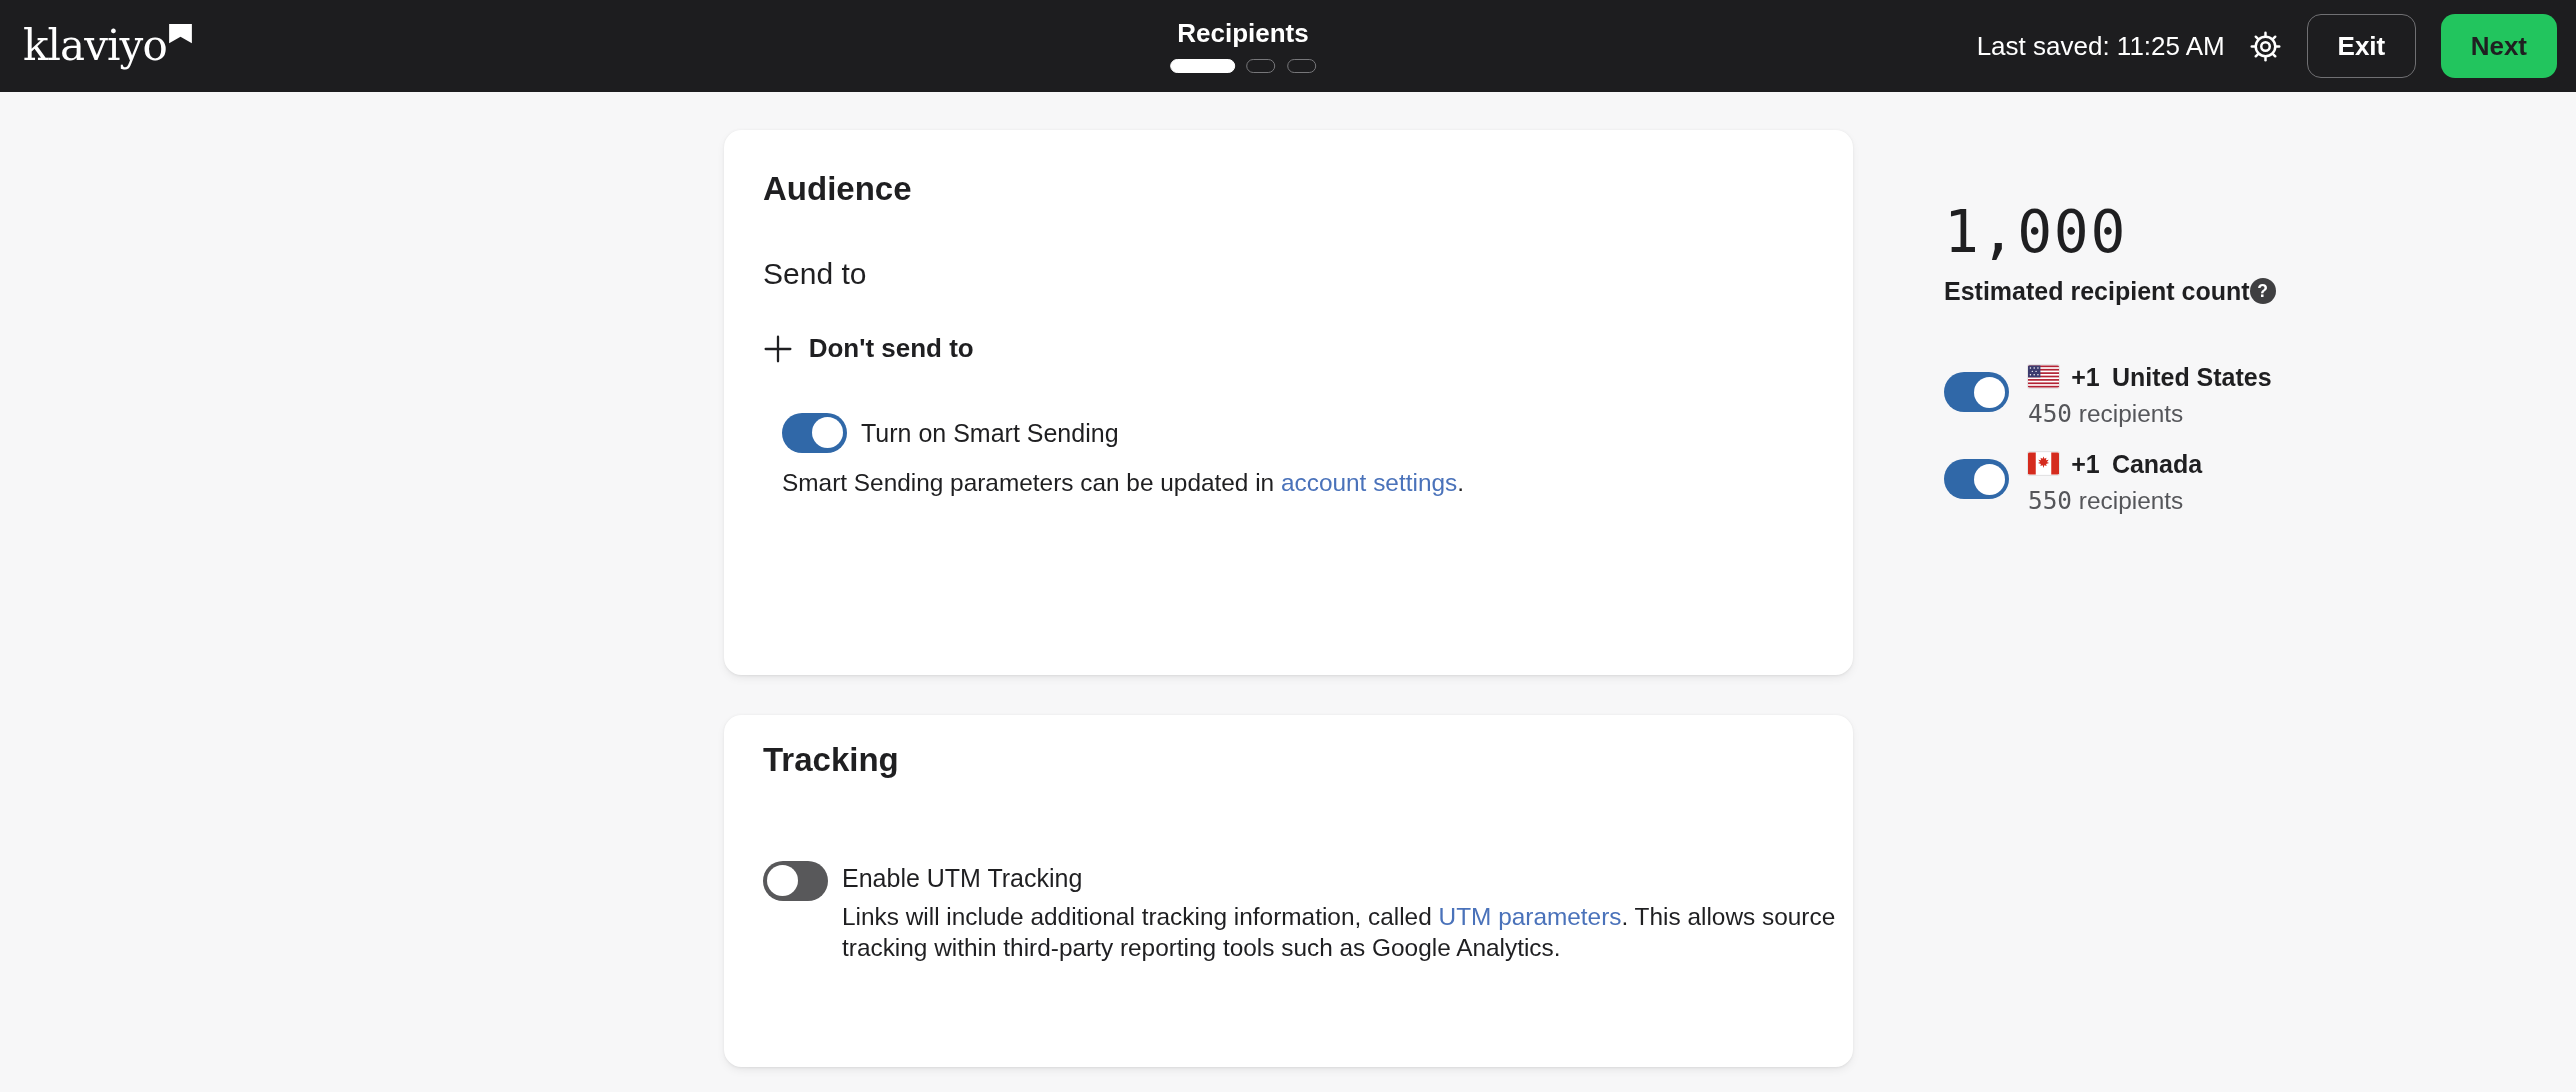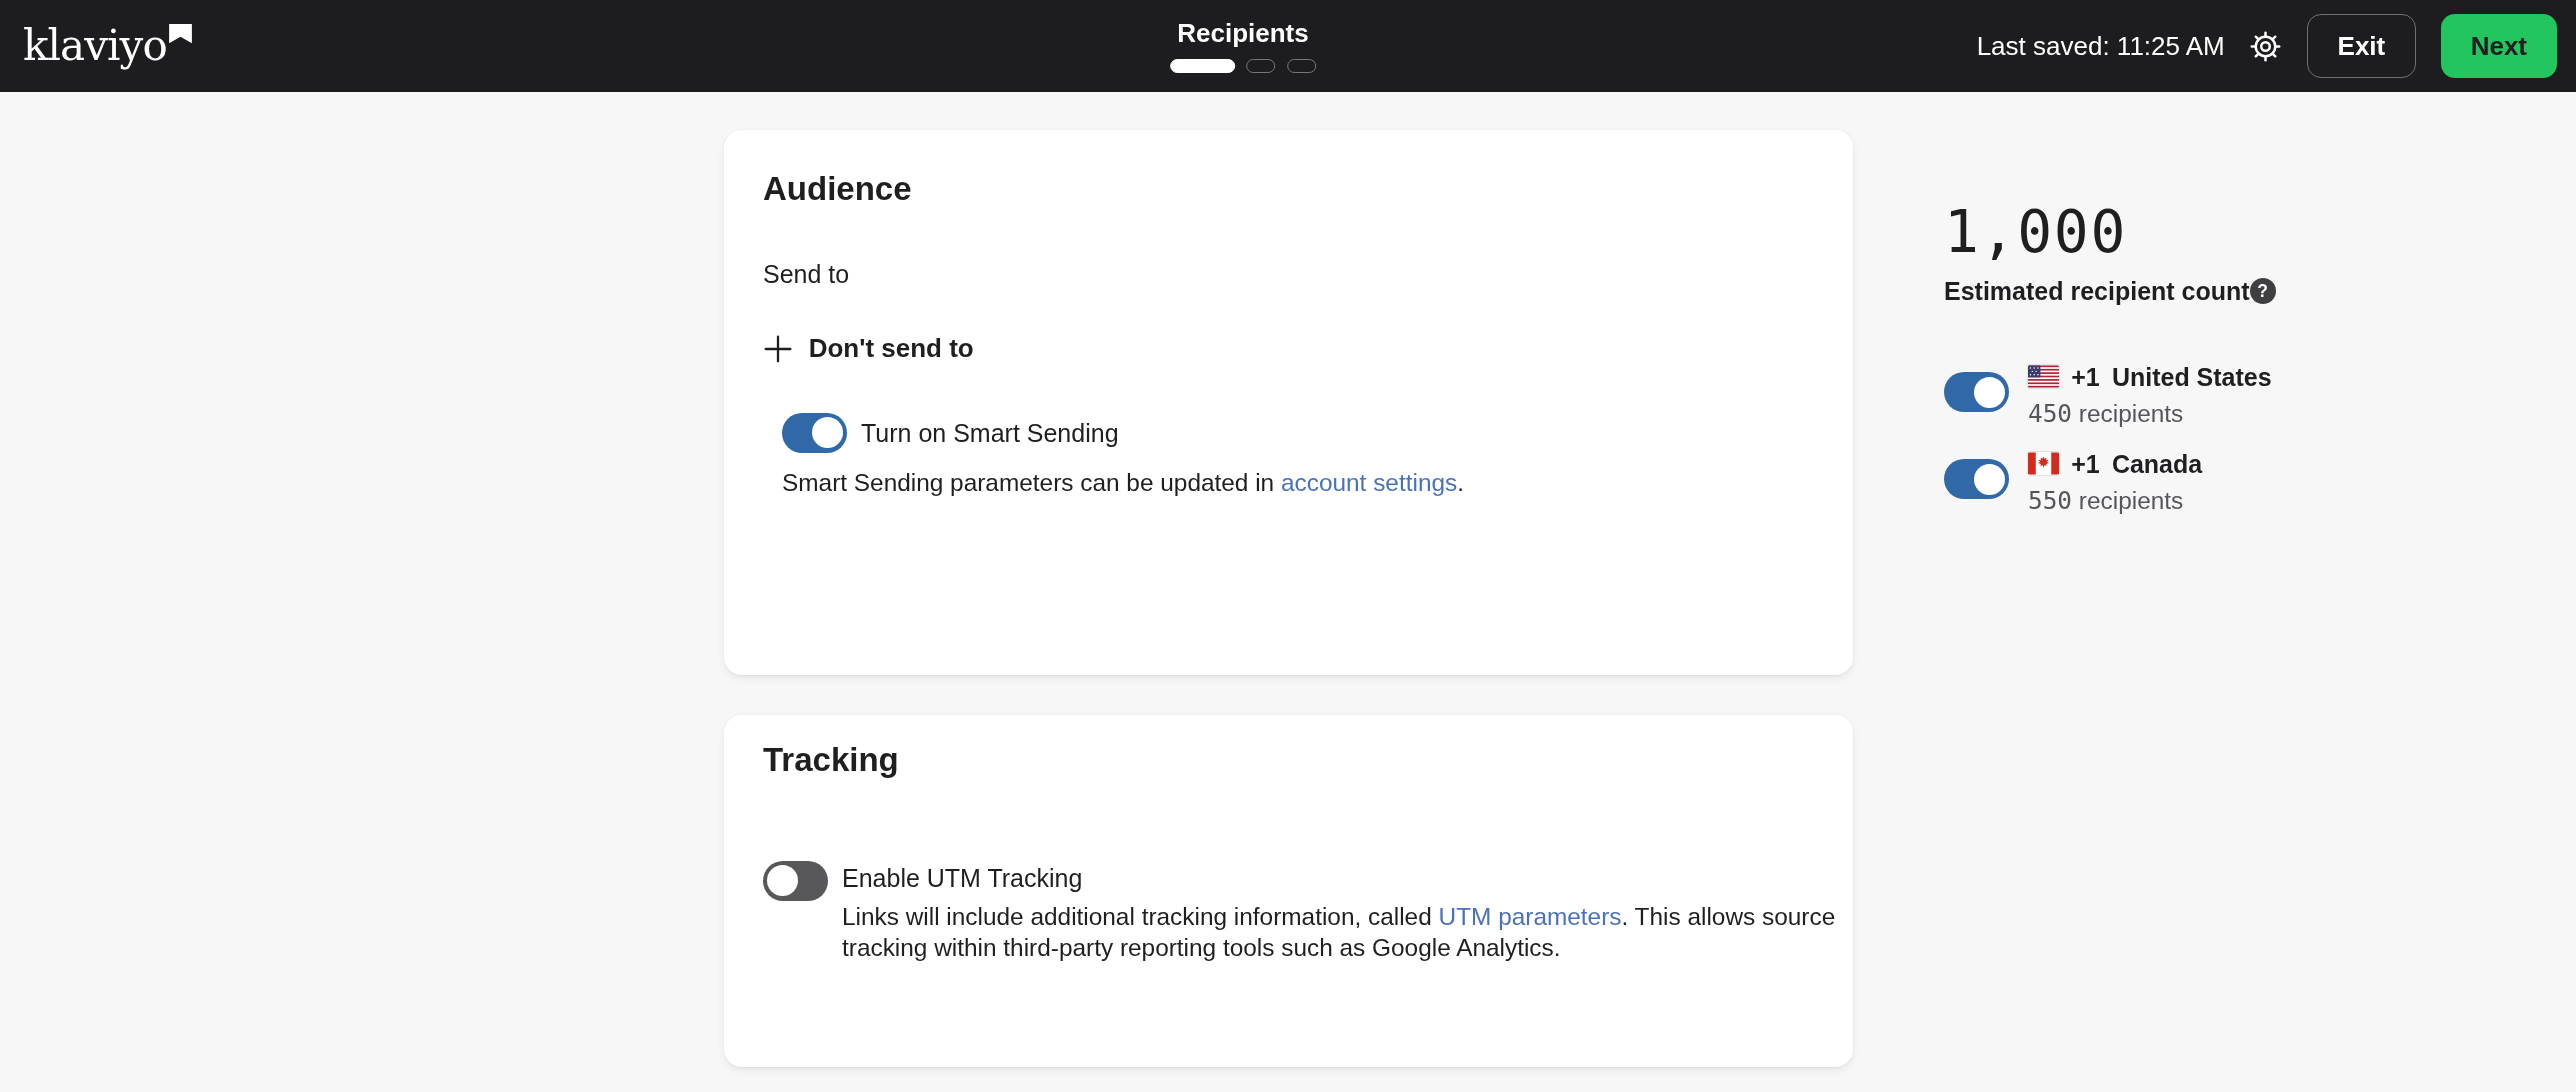--- a/index.html
+++ b/index.html
@@ -49,21 +49,21 @@
     position:absolute; left:724px; width:1129px; background:#fff;
     border-radius:17.5px; padding:0 39px;
     box-shadow:0 0.9px 2.6px rgba(0,0,0,.06), 0 4.4px 10.5px -3.5px rgba(0,0,0,.10);
   }
   .card-audience { top:38px; height:545px; }
   .card-tracking { top:623px; height:352px; }
   h2 { font-size:33px; font-weight:bold; margin:0; line-height:38px; }
   .card-audience h2 { margin-top:40px; }
   .card-tracking h2 { margin-top:26px; }
 
-  .field-label { margin-top:51px; font-size:25px; line-height:30px; }
+  .field-label { margin-top:51px; font-size:30px; line-height:30px; }
 
   .select {
     margin-top:23px; height:65px; border:1.7px solid #d9d9db; border-radius:8.7px;
     background:#fff; display:flex; align-items:center; padding:0 19px;
     position:relative; cursor:pointer;
   }
   .chip {
     display:inline-flex; align-items:center; gap:14px;
     background:#e9e9eb; border-radius:7px; height:45px; padding:0 15.7px;
     font-size:24.4px; white-space:nowrap;

